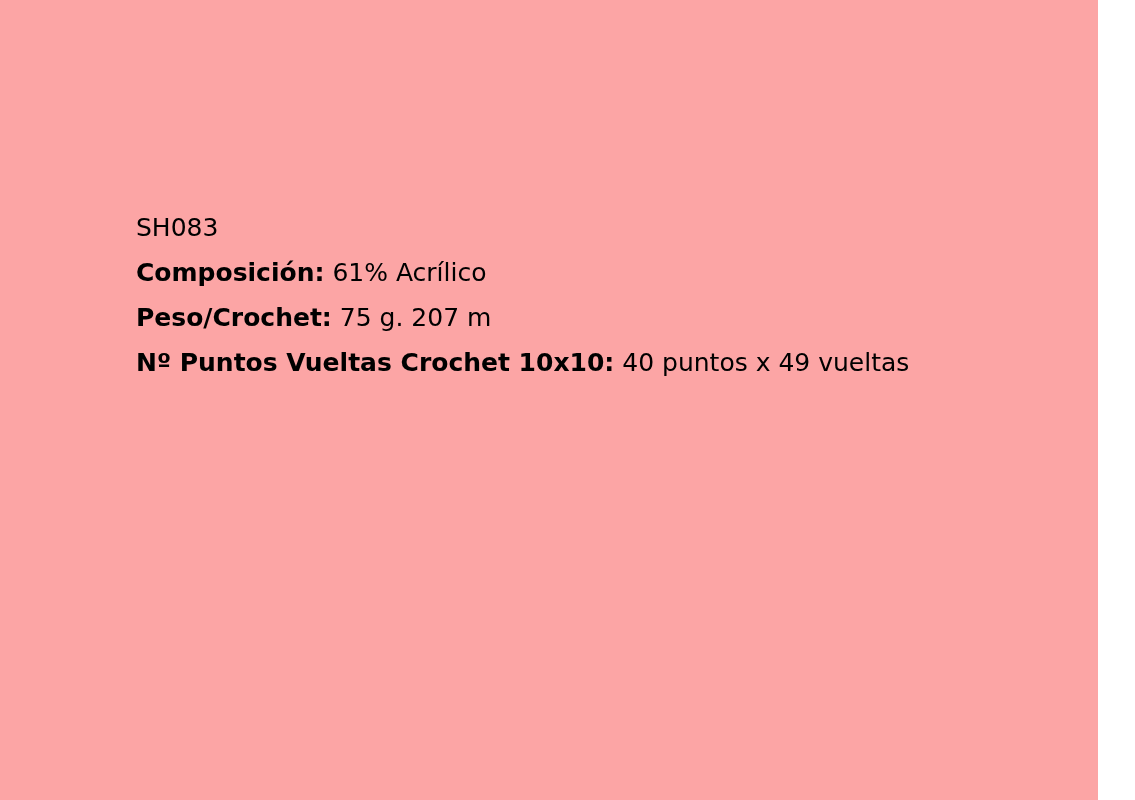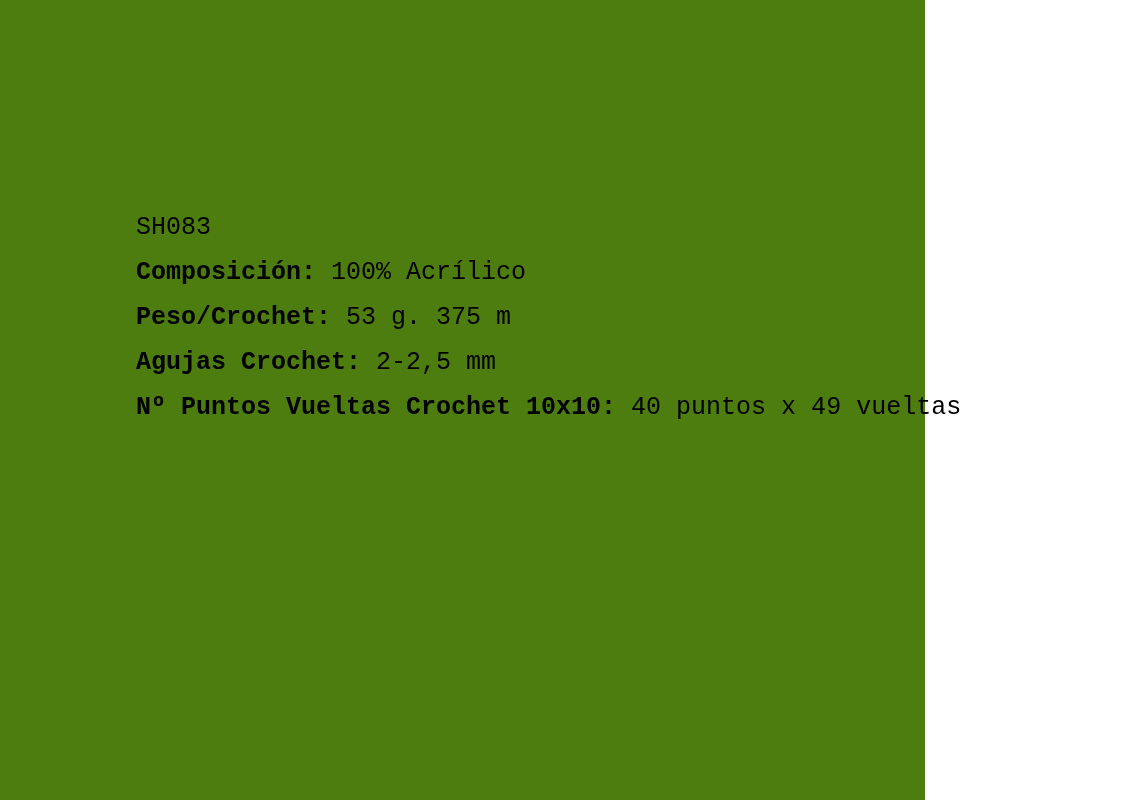--- a/index.html
+++ b/index.html
@@ -9,24 +9,23 @@
   }
   body {
     width: 1135px;
     height: 800px;
     font-family: "DejaVu Sans", "Liberation Sans", sans-serif;
     color: #000000;
     overflow: hidden;
   }
   .page {
     position: relative;
-    width: 925px;
+    width: 1098px;
     height: 800px;
-    background: #4d7c0f;
-    font-family: Liberation Mono, monospace;
+    background: #fca5a5;
   }
   .spec-block {
     position: absolute;
     left: 136px;
     top: 205px;
     width: 900px;
   }
   .spec-code {
     font-size: 25px;
     line-height: 45px;
@@ -49,33 +48,29 @@
 </head>
 <body>
 
 <div class="page">
   <div class="spec-block">
 
     <div class="spec-code">SH083</div>
 
     <div class="spec-row">
       <span class="spec-label">Composición:</span>
-      <span class="spec-value">100% Acrílico</span>
+      <span class="spec-value">61% Acrílico</span>
     </div>
 
     <div class="spec-row">
       <span class="spec-label">Peso/Crochet:</span>
-      <span class="spec-value">53 g. 375 m</span>
+      <span class="spec-value">75 g. 207 m</span>
     </div>
 
 
-    <div class="spec-row">
-      <span class="spec-label">Agujas Crochet:</span>
-      <span class="spec-value">2-2,5 mm</span>
-    </div>
 
     <div class="spec-row">
       <span class="spec-label">Nº Puntos Vueltas Crochet 10x10:</span>
       <span class="spec-value">40 puntos x 49 vueltas</span>
     </div>
 
 
   </div>
 </div>
 

